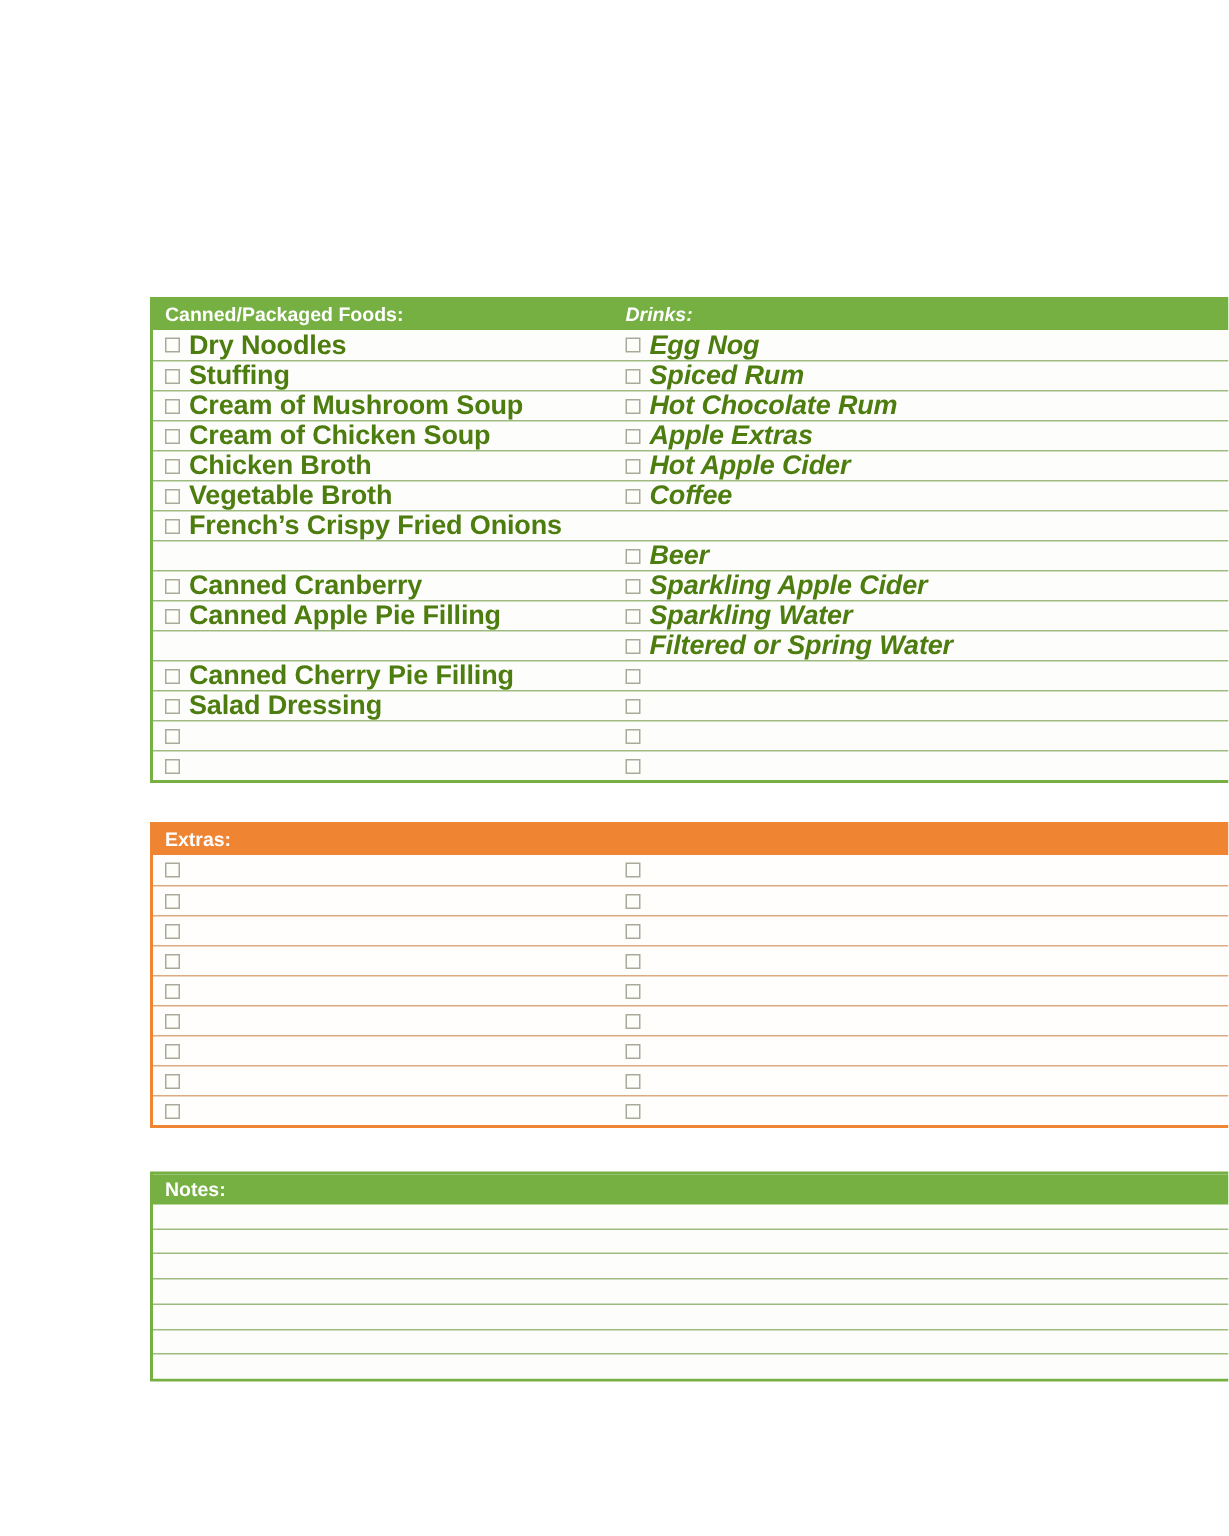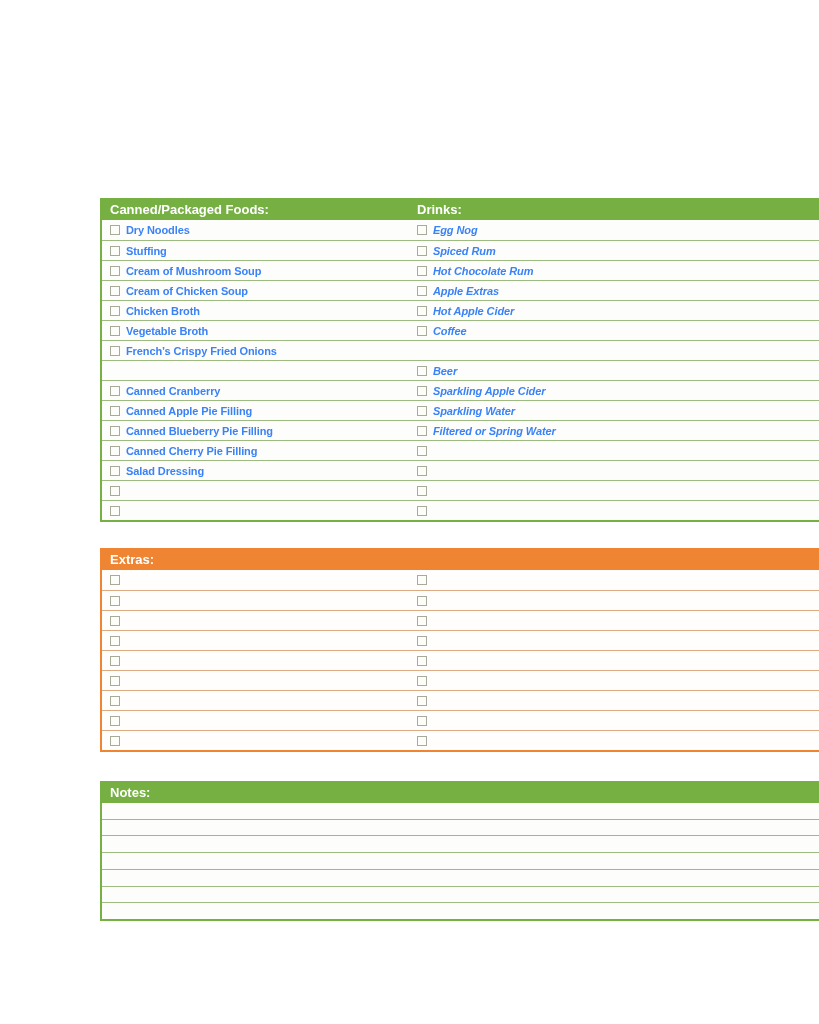--- a/index.html
+++ b/index.html
@@ -39,21 +39,21 @@
     position: relative;
     color: #ffffff;
     font-weight: bold;
     font-size: 13px;
     white-space: nowrap;
   }
   .tbl.green  .hdr { background: #76b043; }
   .tbl.orange .hdr { background: #ef8433; }
   .hcell { position: absolute; top: 0; }
   .hcell.l { left: 8px; }
-  .hcell.r { left: 315px; }
+  .hcell.r { left: 315px; font-style: italic; }
 
   .row {
     position: relative;
     height: 20px;
     box-sizing: border-box;
   }
   .tbl.green  .row { background: #fdfefb; }
   .tbl.green  .row + .row { border-top: 1px solid #9dbb80; }
   .tbl.orange .row { background: #fffefc; }
   .tbl.orange .row + .row { border-top: 1px solid #ddab82; }
@@ -72,22 +72,22 @@
     display: inline-block;
     width: 8px;
     height: 8px;
     border: 1px solid #a9ab9a;
     background: #fdfdfa;
     margin-right: 6px;
     flex: none;
   }
   .lbl {
     font-weight: bold;
-    font-size: 11px;
-    color: #3b82f6;
+    font-size: 18px;
+    color: #4d7c0f;
     white-space: nowrap;
     letter-spacing: -0.1px;
   }
 
   .notes-body {
     display: flex;
     flex-direction: column;
     height: 116px;
     background: #fdfefb;
   }
@@ -194,24 +194,20 @@
           <div class="cell l">
             <span class="cb"></span>
             <span class="lbl">Canned Apple Pie Filling</span>
           </div>
           <div class="cell r">
             <span class="cb"></span>
             <span class="lbl">Sparkling Water</span>
           </div>
         </div>
         <div class="row">
-          <div class="cell l">
-            <span class="cb"></span>
-            <span class="lbl">Canned Blueberry Pie Filling</span>
-          </div>
           <div class="cell r">
             <span class="cb"></span>
             <span class="lbl">Filtered or Spring Water</span>
           </div>
         </div>
         <div class="row">
           <div class="cell l">
             <span class="cb"></span>
             <span class="lbl">Canned Cherry Pie Filling</span>
           </div>

